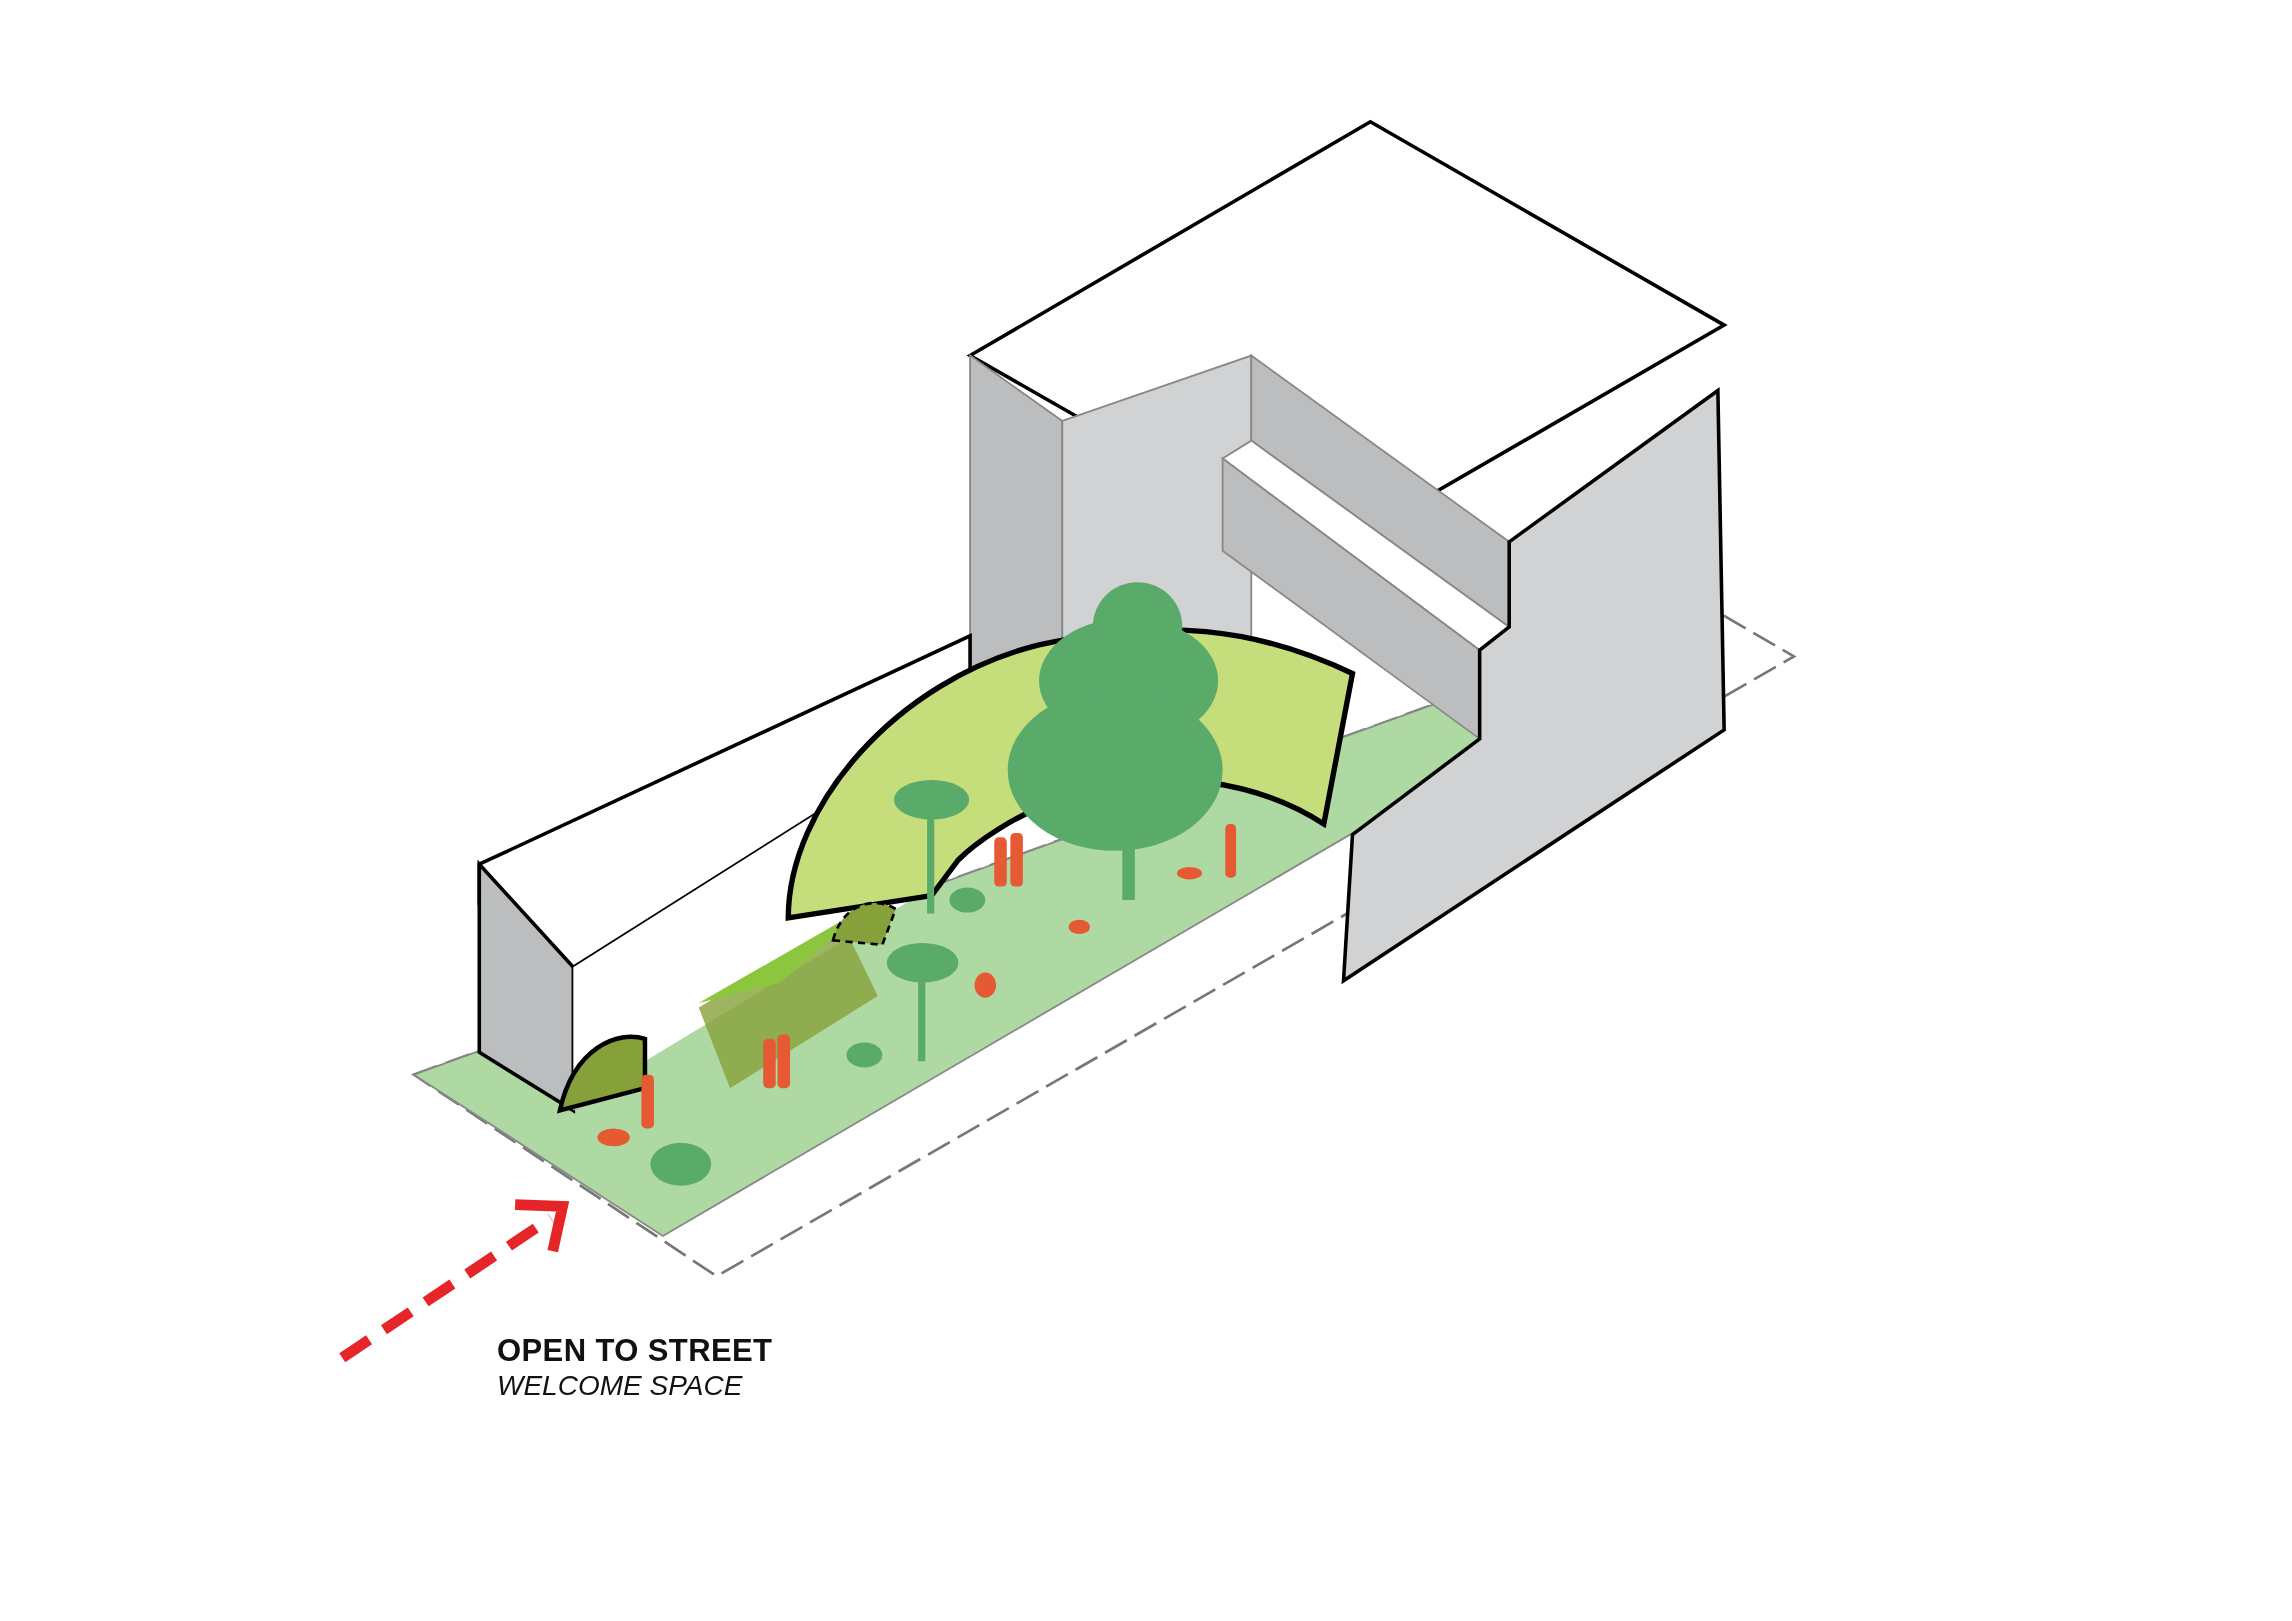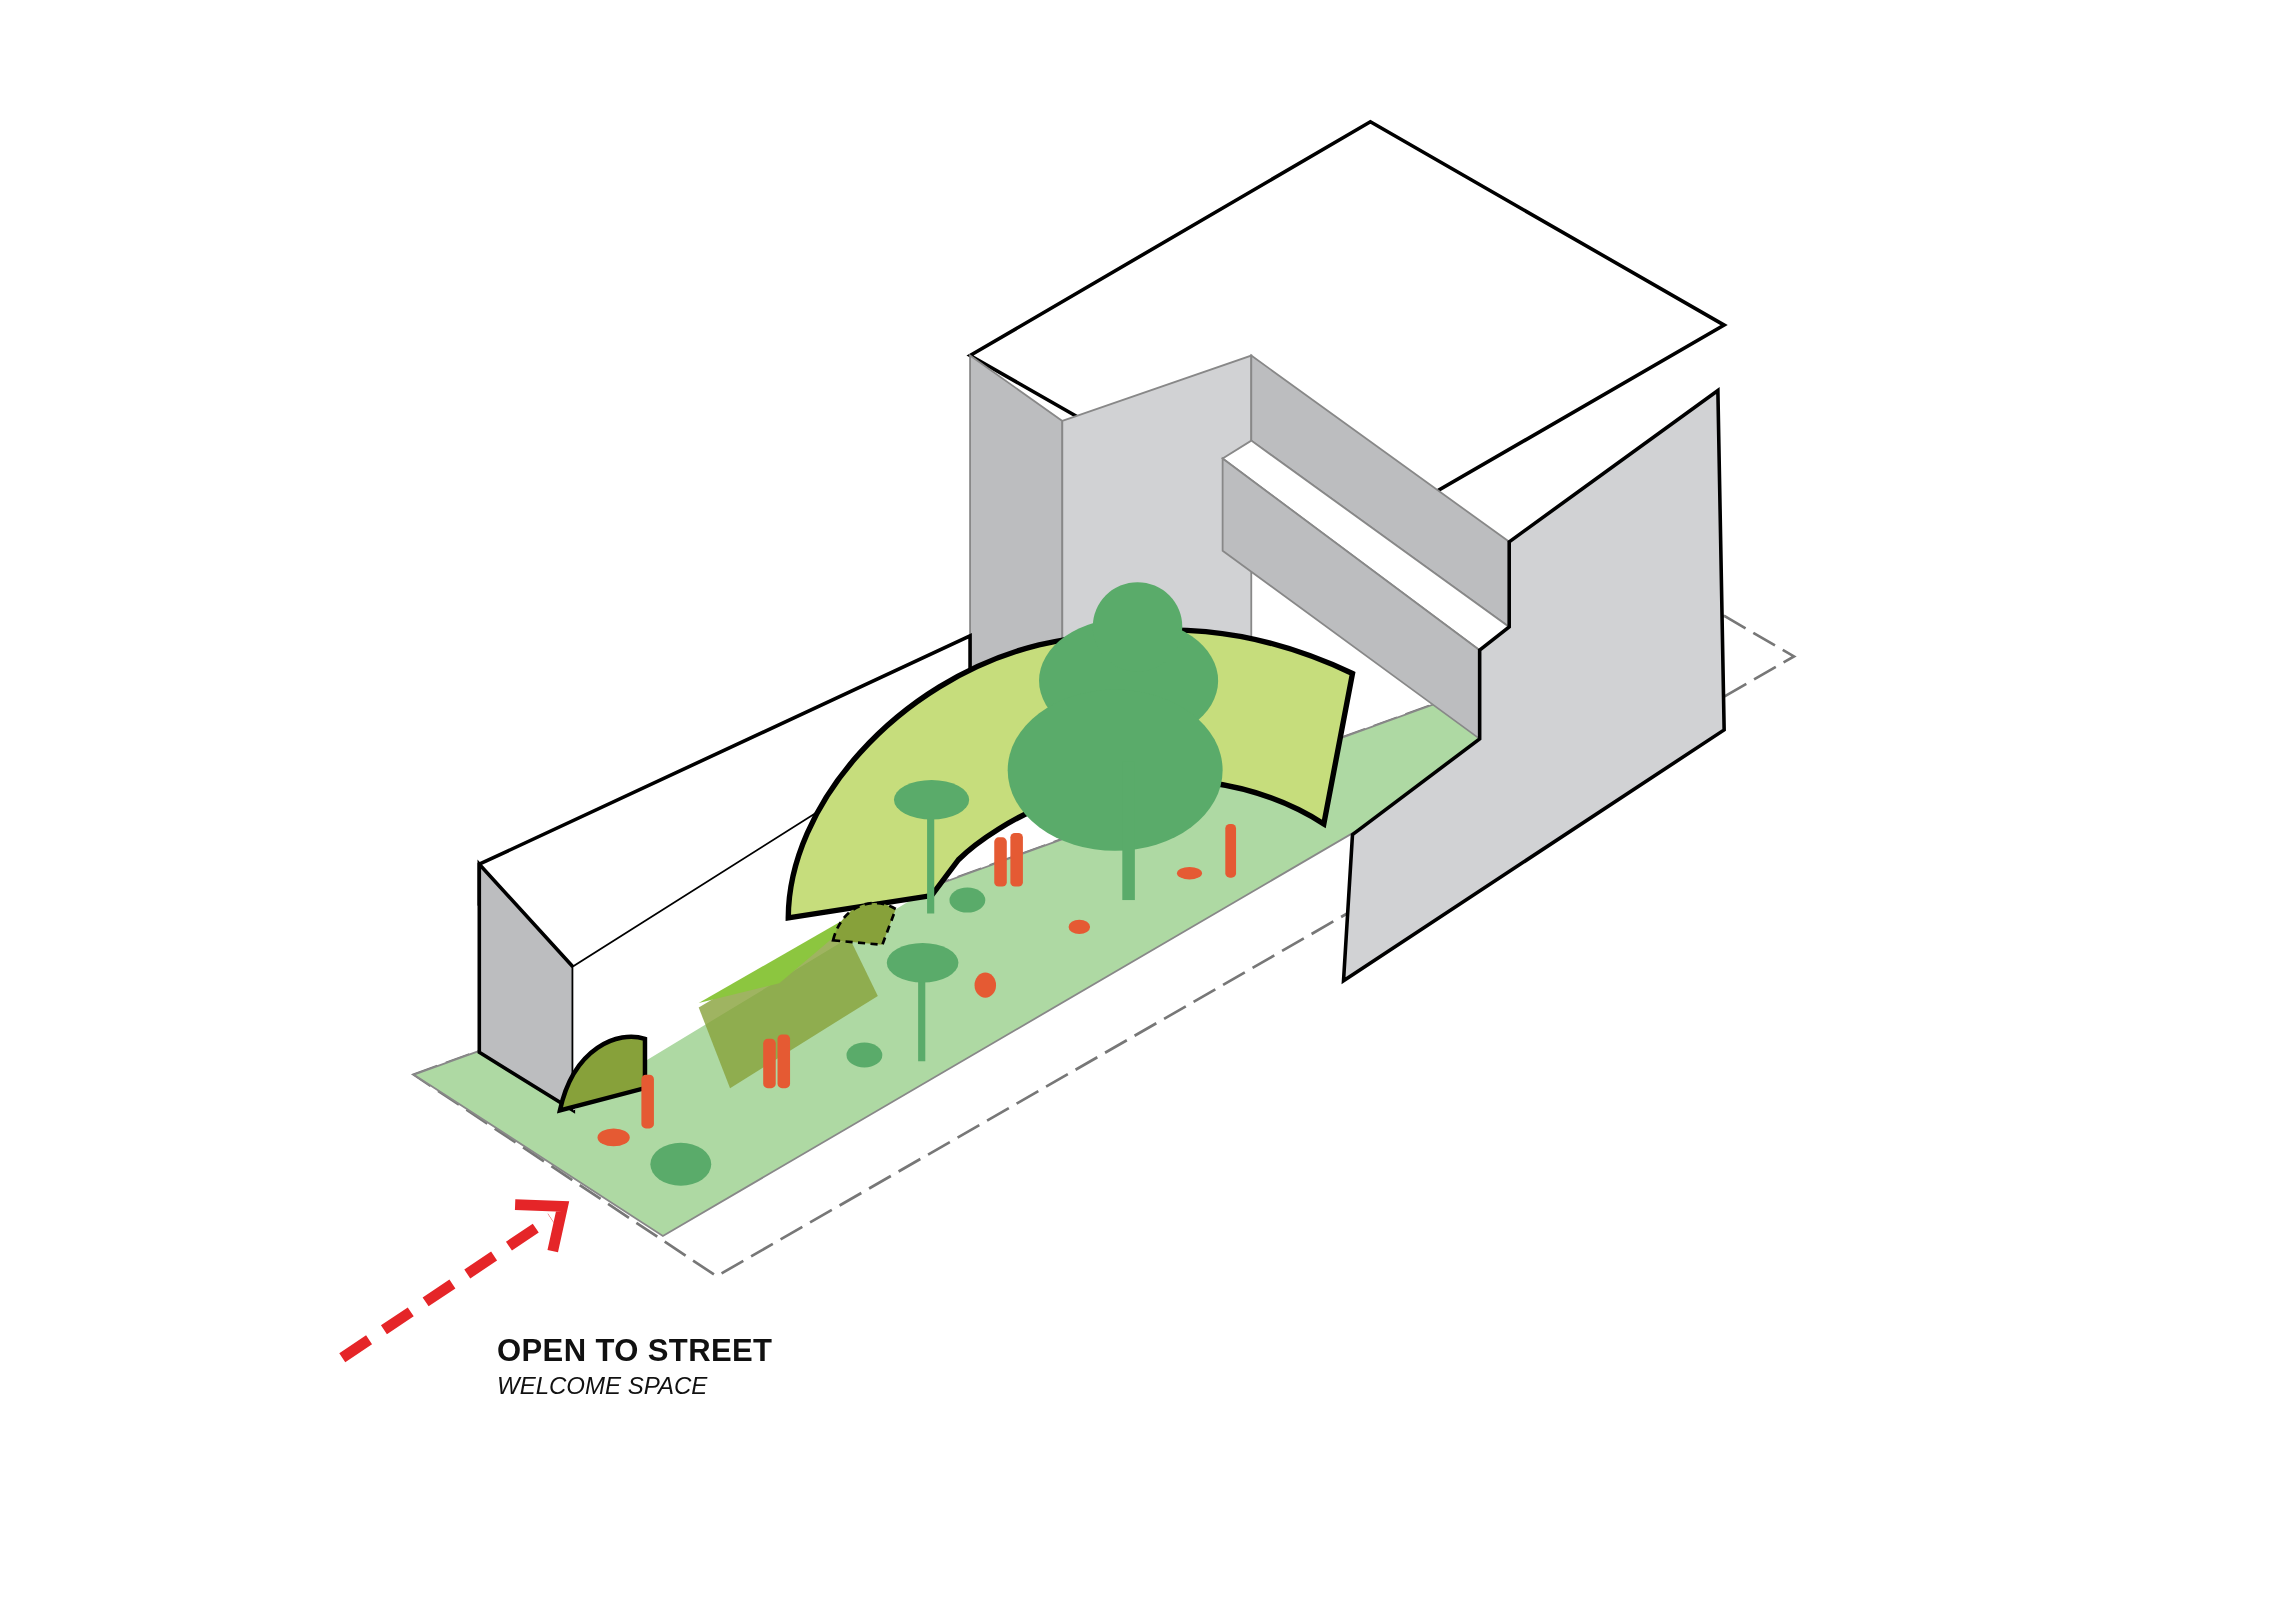--- a/index.html
+++ b/index.html
@@ -1,20 +1,20 @@
 <!DOCTYPE html>
 <html style="font-size:14.3px"><head>
 <meta charset="utf-8">
 <style>
   html,body{margin:0;padding:0;background:#fff;}
   .stage{position:relative;width:2239px;height:1621px;overflow:hidden;background:#fff;}
   svg.diagram{position:absolute;left:0;top:0;}
   .caption{position:absolute;left:497px;top:1333px;font-family:"Liberation Sans",sans-serif;color:#111;}
   .caption .title{font-weight:bold;font-size:31px;letter-spacing:0.4px;line-height:36px;}
-  .caption .subtitle{font-style:italic;font-size:24px;line-height:34px;}
+  .caption .subtitle{font-style:italic;font-size:28px;line-height:34px;}
 </style>
 </head>
 <body>
 
 <div class="stage">
 <svg class="diagram" width="2293" height="1621" viewBox="0 0 2560 1810">
 
   <polygon points="462,1200 1905,676 2003,733 800,1425" fill="#fff" stroke="#777" stroke-width="3" stroke-dasharray="28,10"></polygon>
 
   <polygon points="462,1200 1905,676 1925,688 740,1380" fill="#aed9a3" stroke="#888" stroke-width="2"></polygon>

